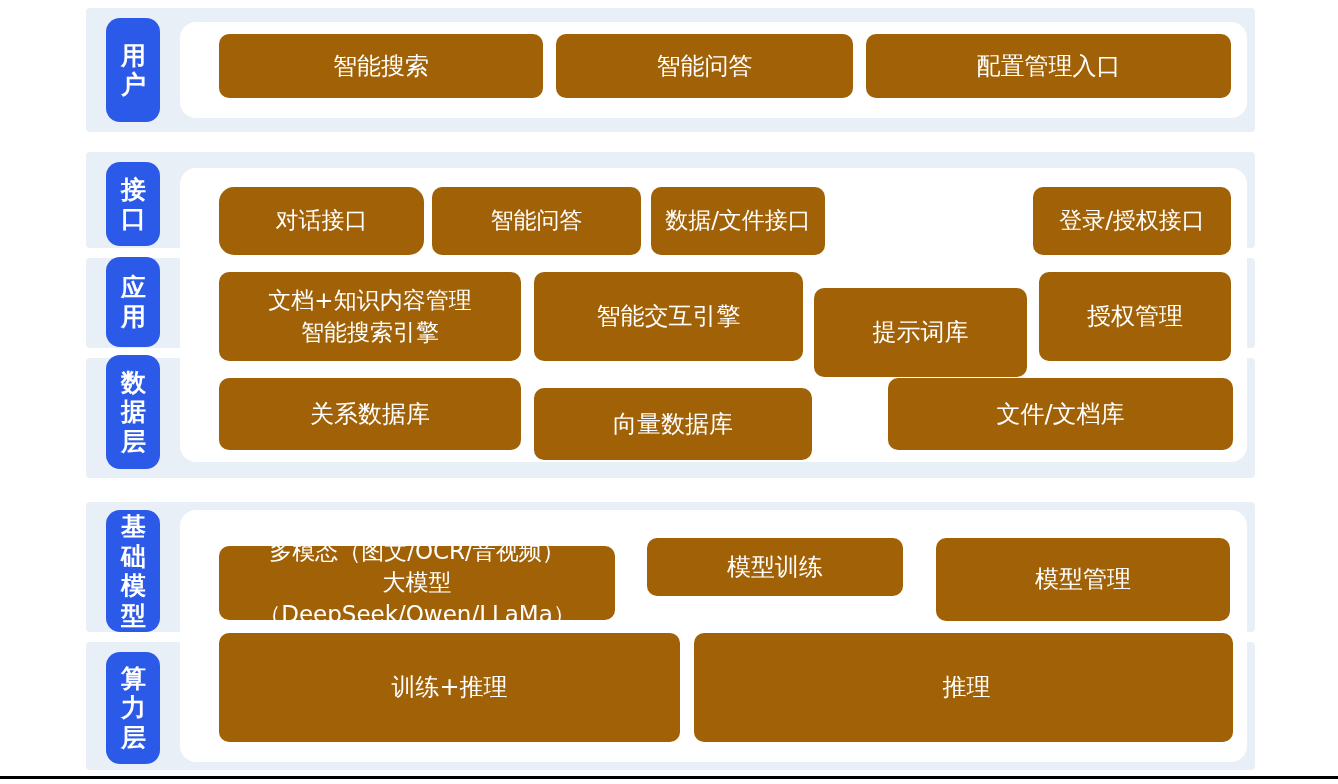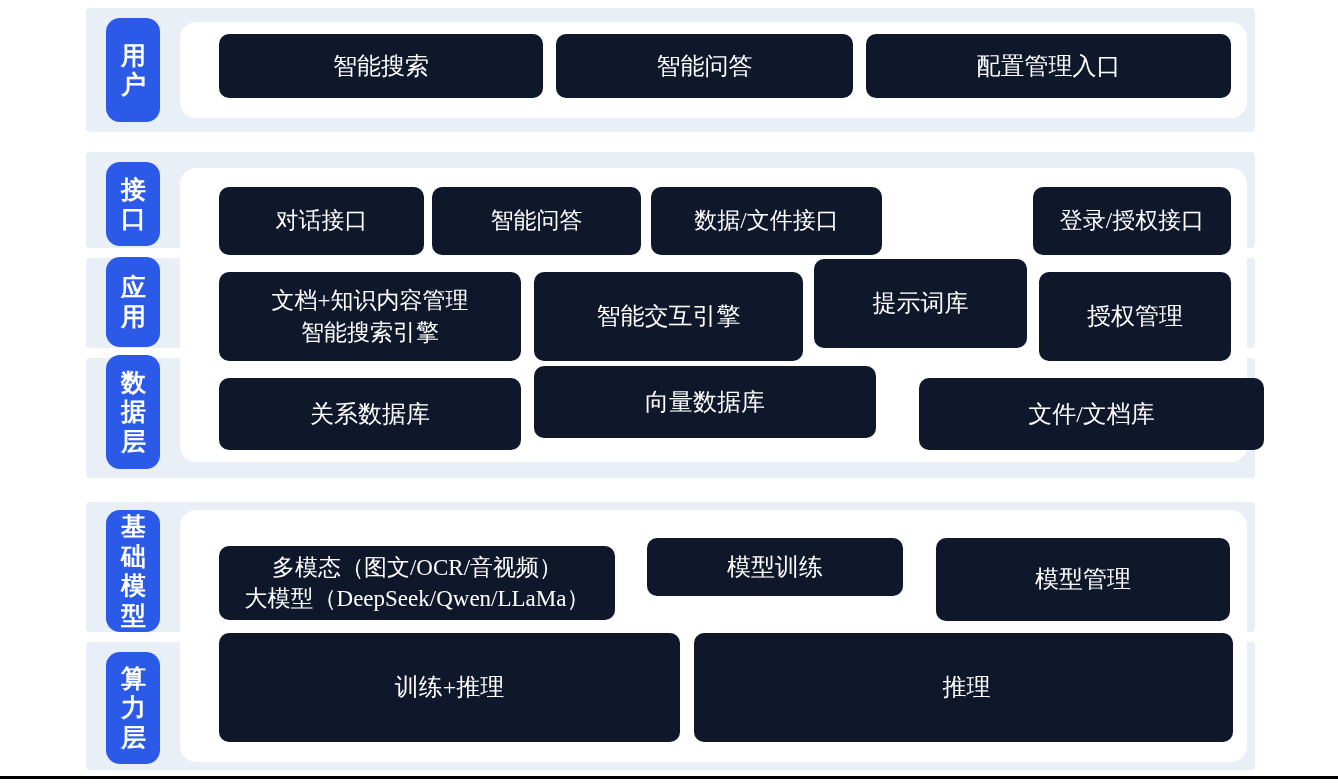--- a/index.html
+++ b/index.html
@@ -31,33 +31,32 @@
     display:flex;
     align-items:center;
     justify-content:center;
     text-align:right;
     word-break:break-all;
     padding:0 14px;
     box-sizing:border-box;
   }
   .btn{
     position:absolute;
-    background:#0f172a;
+    background:#a16207;
     border-radius:10px;
     color:#FFFFFF;
     font-size:24px;
     line-height:1.35;
     display:flex;
     align-items:center;
     justify-content:center;
     text-align:center;
     white-space:pre-line;
     box-sizing:border-box;
     padding:4px 10px;
-    font-family:Liberation Serif, serif;
   }
   .btn.small{font-size:23px;}
   .btn.twoline{font-size:23px;}
   .footer-line{
     position:absolute;
     left:0;top:776;width:1338px;height:3px;
     background:#000000;
   }
 </style>
 </head>
@@ -74,34 +73,34 @@
 
   <div class="band" style="left:86px;top:152px;width:1169px;height:96px;"></div>
   <div class="band" style="left:86px;top:258px;width:1169px;height:90px;"></div>
   <div class="band" style="left:86px;top:358px;width:1169px;height:120px;"></div>
   <div class="panel" style="left:180px;top:168px;width:1067px;height:294px;"></div>
 
   <div class="vlabel" style="left:106px;top:162px;width:54px;height:84px;">接口</div>
   <div class="vlabel" style="left:106px;top:257px;width:54px;height:90px;">应用</div>
   <div class="vlabel" style="left:106px;top:355px;width:54px;height:114px;">数据层</div>
 
-  <div class="btn small" style="left:219px;top:187px;width:205px;height:68px;">对话接口</div>
+  <div class="btn small" style="left:219px;top:187px;width:205px;height:68px;border-radius:15px;">对话接口</div>
   <div class="btn small" style="left:432px;top:187px;width:209px;height:68px;">智能问答</div>
-  <div class="btn small" style="left:651px;top:187px;width:231px;height:68px;">数据/文件接口</div>
+  <div class="btn small" style="left:651px;top:187px;width:174px;height:68px;">数据/文件接口</div>
   <div class="btn small" style="left:1033px;top:187px;width:198px;height:68px;">登录/授权接口</div>
 
   <div class="btn twoline" style="left:219px;top:272px;width:302px;height:89px;">文档+知识内容管理
 智能搜索引擎</div>
   <div class="btn" style="left:534px;top:272px;width:269px;height:89px;">智能交互引擎</div>
-  <div class="btn" style="left:814px;top:259px;width:213px;height:89px;">提示词库</div>
+  <div class="btn" style="left:814px;top:288px;width:213px;height:89px;">提示词库</div>
   <div class="btn" style="left:1039px;top:272px;width:192px;height:89px;">授权管理</div>
 
   <div class="btn" style="left:219px;top:378px;width:302px;height:72px;">关系数据库</div>
-  <div class="btn" style="left:534px;top:366px;width:342px;height:72px;text-align:center;">向量数据库</div>
-  <div class="btn" style="left:888px;top:378px;width:345px;height:72px;margin-left:31px;">文件/文档库</div>
+  <div class="btn" style="left:534px;top:388px;width:278px;height:72px;text-align:center;">向量数据库</div>
+  <div class="btn" style="left:888px;top:378px;width:345px;height:72px;">文件/文档库</div>
 
   <div class="band" style="left:86px;top:502px;width:1169px;height:130px;"></div>
   <div class="band" style="left:86px;top:642px;width:1169px;height:128px;"></div>
   <div class="panel" style="left:180px;top:510px;width:1067px;height:252px;"></div>
 
   <div class="vlabel" style="left:106px;top:510px;width:54px;height:122px;">基础模型</div>
   <div class="vlabel" style="left:106px;top:652px;width:54px;height:112px;">算力层</div>
 
   <div class="btn twoline" style="left:219px;top:537px;width:396px;height:74px;margin-top:9px;">多模态（图文/OCR/音视频）
 大模型（DeepSeek/Qwen/LLaMa）</div>

